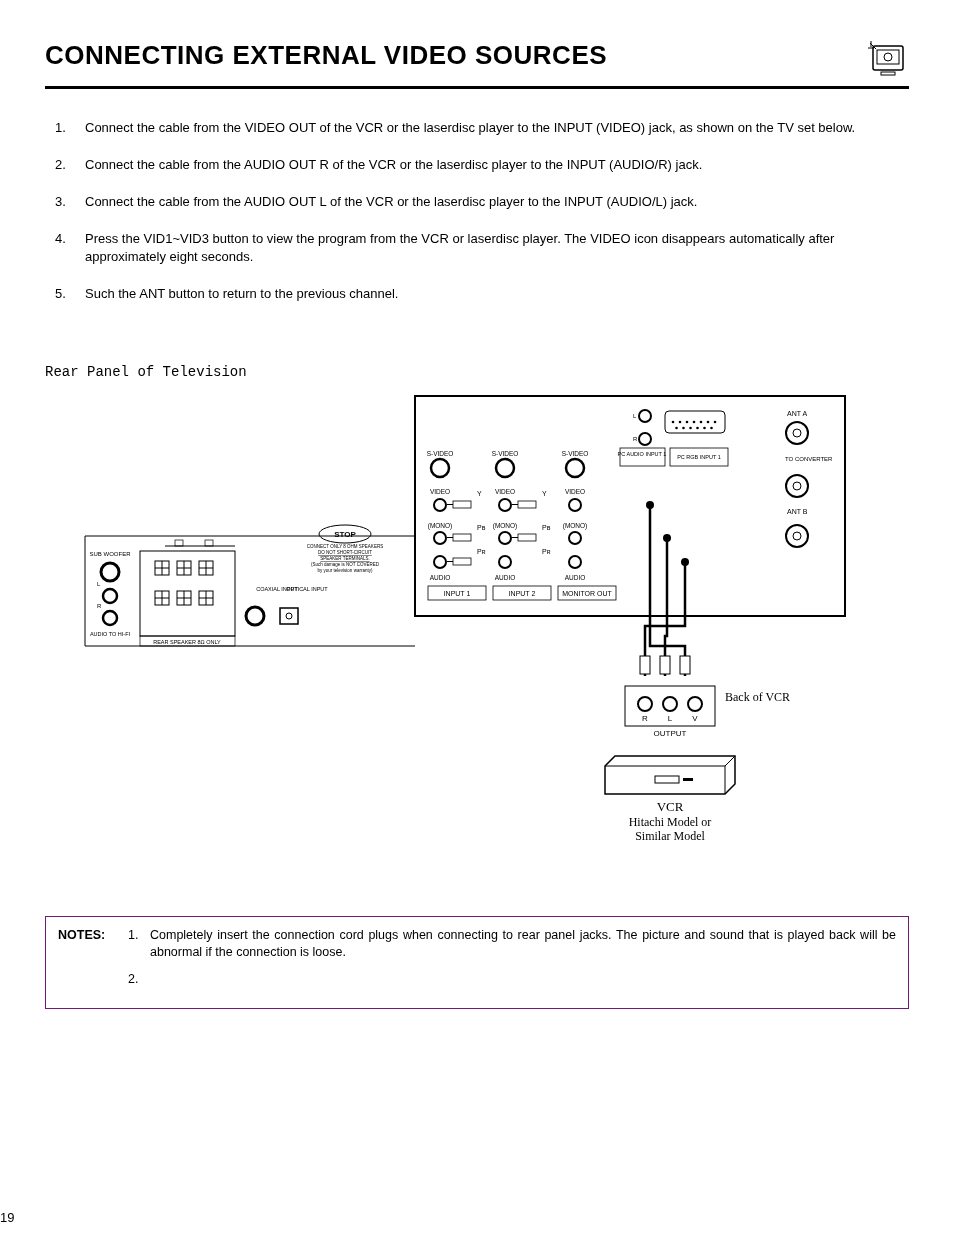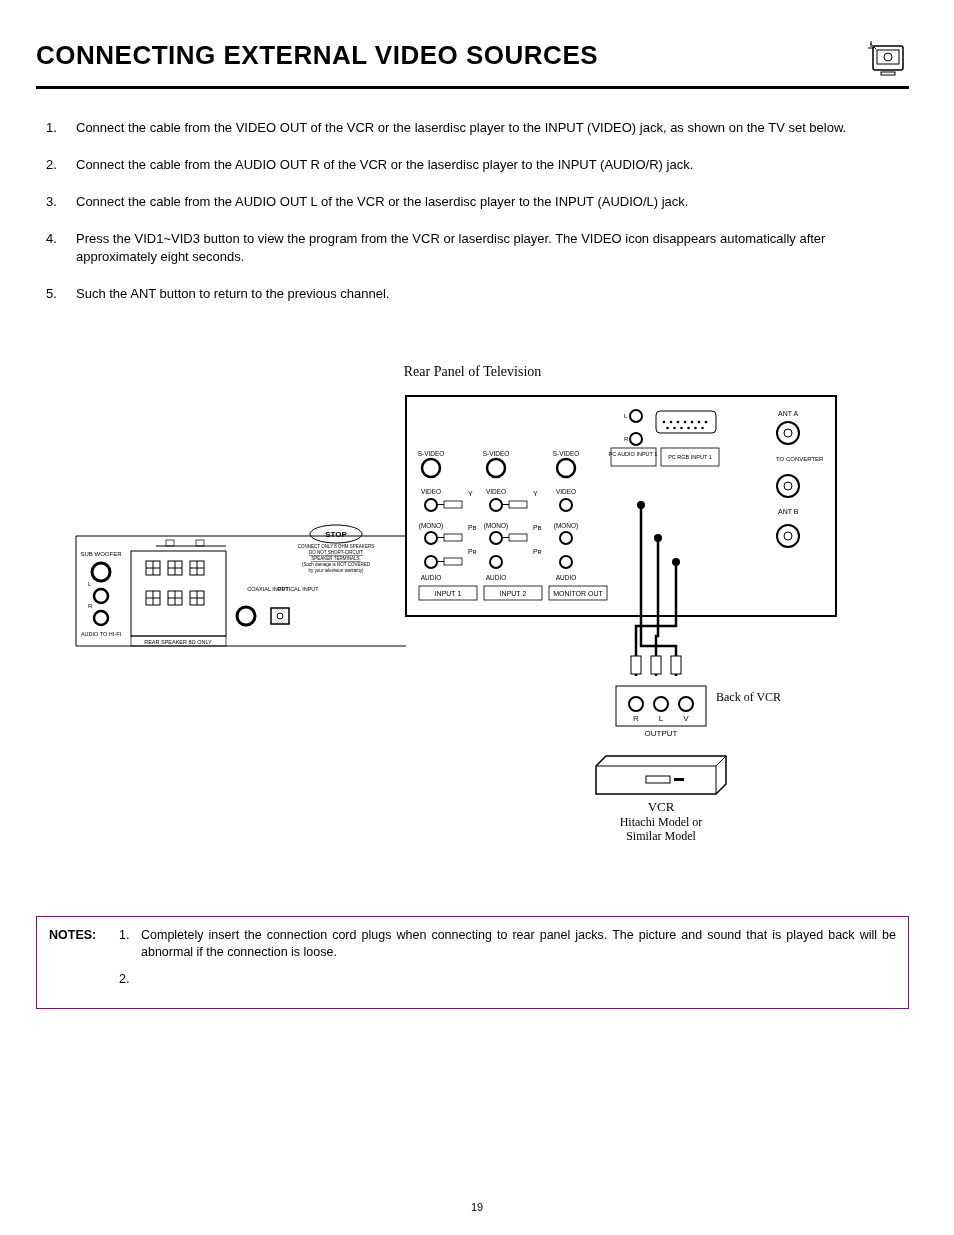--- a/index.html
+++ b/index.html
@@ -1,34 +1,34 @@
 <!DOCTYPE html>
 <html><head>
 <meta charset="utf-8">
 <style>
   html,body{margin:0;padding:0;background:#fff;color:#000;font-family:Helvetica,Arial,sans-serif;}
-  .page{width:954px;height:1235px;position:relative;box-sizing:border-box;padding:40px 45px 0 36px;}
+  .page{width:954px;height:1235px;position:relative;box-sizing:border-box;padding:40px 45px 0 45px;}
   .header{display:flex;align-items:flex-start;justify-content:space-between;}
   .title{font-size:26px;font-weight:700;letter-spacing:0.5px;}
   .rule{border:none;border-top:3px solid #000;margin:8px 0 30px 0;}
   .sec-title{font-size:13px;font-weight:700;letter-spacing:0.3px;margin-bottom:18px;padding-left:10px;}
   ol.steps{list-style:none;margin:0;padding:0 10px;}
   ol.steps li{display:flex;font-size:13px;line-height:1.45;margin-bottom:18px;}
   ol.steps li .num{width:30px;flex:0 0 30px;}
   ol.steps li .txt{flex:1;}
   .diagram{position:relative;margin-top:60px;width:100%;}
-  .dcaption{text-align:center;font-family:Liberation Serif, serif;font-size:14px;margin-bottom:6px;}
+  .dcaption{font-family:Liberation Mono, monospace;font-size:14px;margin-bottom:6px;}
   svg{display:block;}
   .notes-box{border:1px solid #701a75;padding:10px 12px;margin-top:40px;font-size:12.5px;line-height:1.35;}
   .notes-row{display:flex;margin-bottom:10px;}
   .notes-label{font-weight:700;width:70px;flex:0 0 70px;}
   .note-num{width:22px;flex:0 0 22px;}
   .note-txt{flex:1;text-align:justify;}
   .notes-row.cont .notes-label{visibility:hidden;}
-  .pgnum{position:absolute;bottom:22px;left:0;width:100%;text-align:center;font-size:11px;}
+  .pgnum{position:absolute;bottom:10px;left:0;width:100%;text-align:left;font-size:13px;}
 </style>
 </head>
 <body>
 
 <div class="page">
 
   <div class="header">
     <div class="title">CONNECTING EXTERNAL VIDEO SOURCES</div>
     <div>
       <svg width="42" height="38" viewBox="0 0 42 38">

